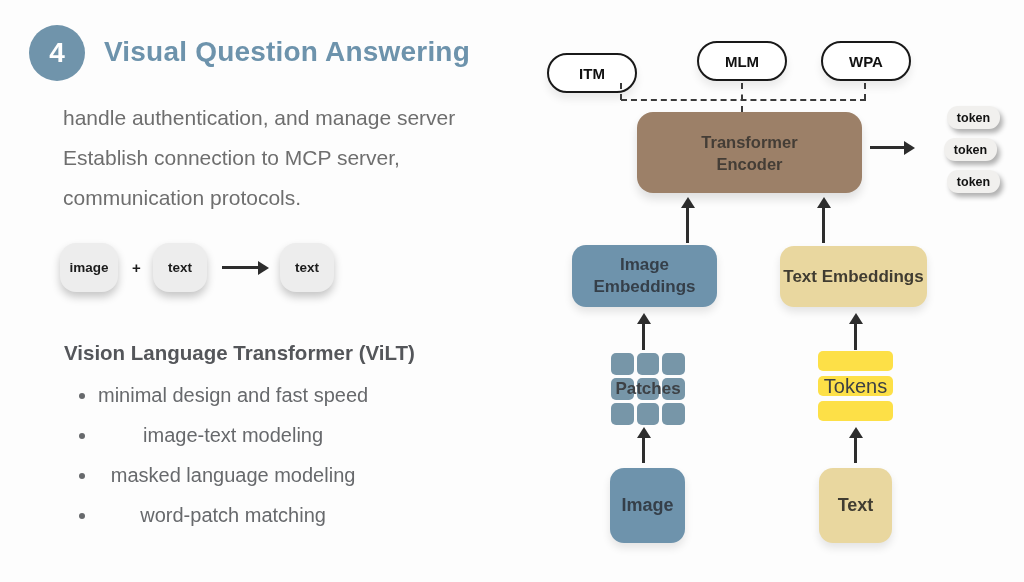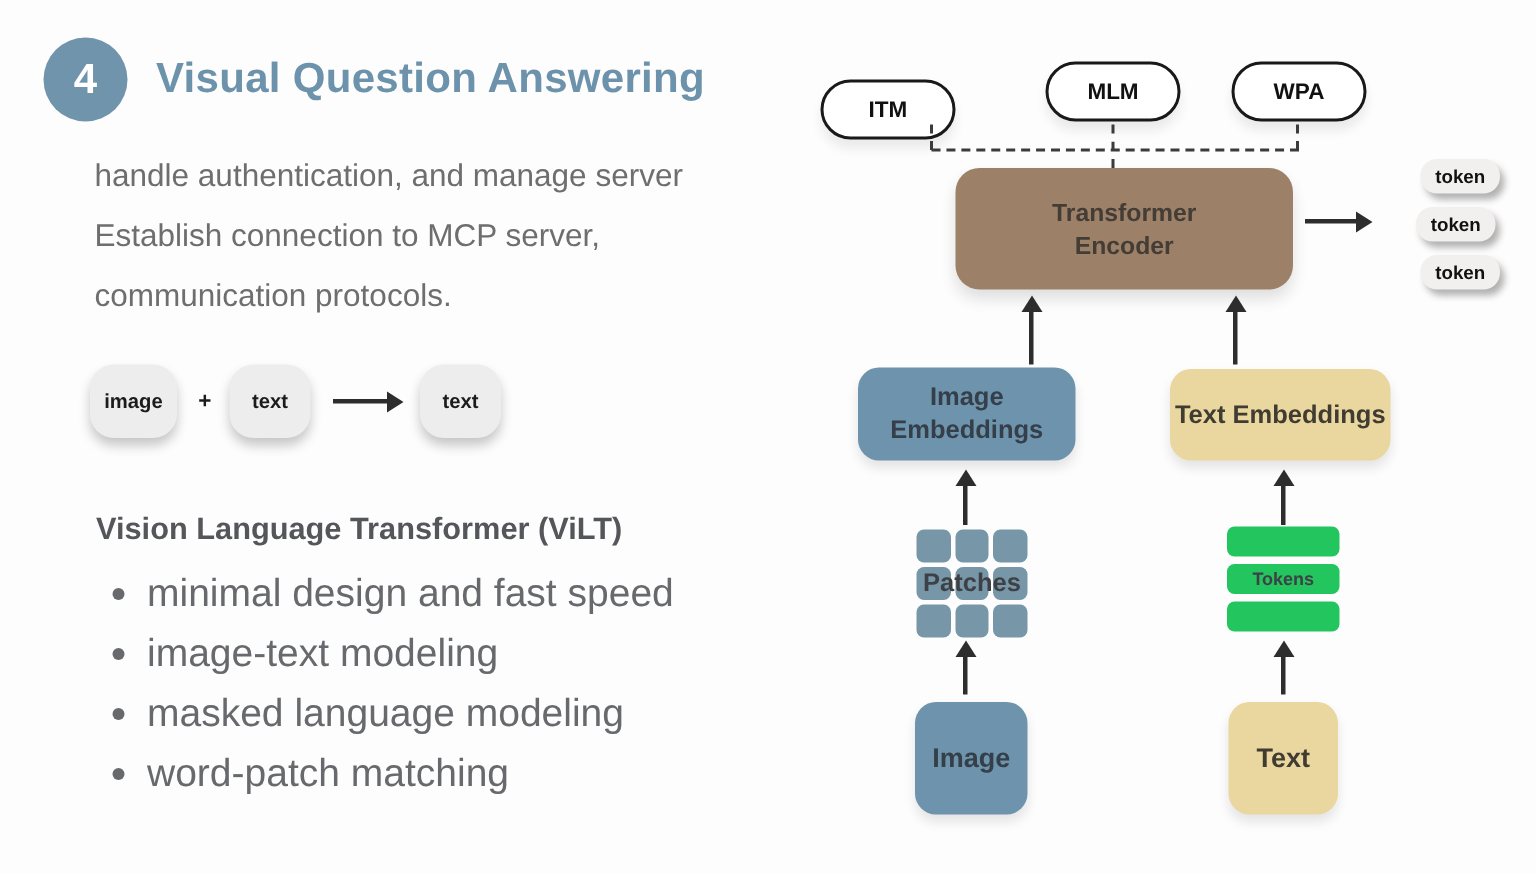--- a/index.html
+++ b/index.html
@@ -8,21 +8,21 @@
   .slide { position:relative; width:1024px; height:582px; background:#fdfdfd; overflow:hidden; }
 
   
   .badge { position:absolute; left:29px; top:25px; width:56px; height:56px; border-radius:50%;
            background:#7094ab; color:#fff; font-size:28px; font-weight:bold;
            display:flex; align-items:center; justify-content:center; }
   .title { position:absolute; left:104px; top:36px; font-size:28px; font-weight:bold; color:#6d93ac; letter-spacing:0.2px; }
   .desc  { position:absolute; left:63px; top:98px; font-size:21px; line-height:40px; color:#6e6e6e; }
   .subheading { position:absolute; left:64px; top:341px; font-size:20.5px; font-weight:bold; color:#54565a; }
   .bullets { position:absolute; left:98px; top:382px; list-style:disc; color:#67696c; }
-  .bullets li { font-size:26px; line-height:26px; margin-bottom:14px; color:#67696c; }
+  .bullets li { font-size:20px; line-height:26px; margin-bottom:14px; color:#67696c;text-align:center; }
 
   
   .io-pill { position:absolute; top:243px; height:49px; background:#ededed; border-radius:16px;
              display:flex; align-items:center; justify-content:center;
              font-size:13.5px; font-weight:bold; color:#1c1c1c;
              box-shadow:0 5px 8px rgba(0,0,0,0.22); }
   .plus { position:absolute; left:120px; top:243px; width:33px; height:49px;
           display:flex; align-items:center; justify-content:center;
           font-size:15px; font-weight:bold; color:#1c1c1c; }
 
@@ -61,23 +61,23 @@
   .emb { font-size:17px; line-height:22px; }
 
   .patch-grid { position:absolute; left:611px; top:353px; width:74px; height:72px;
                 display:grid; grid-template-columns:repeat(3,1fr); grid-template-rows:repeat(3,1fr); gap:3px; }
   .patch-grid .sq { background:#7796a8; border-radius:5px; }
   .patches-label { position:absolute; left:601px; top:353px; width:94px; height:72px;
                    display:flex; align-items:center; justify-content:center;
                    font-size:17px; font-weight:bold; color:#3d4145; }
   .tok-stack { position:absolute; left:818px; top:351px; width:75px; height:70px;
                display:flex; flex-direction:column; justify-content:space-between; }
-  .tok-bar { height:20px; background:#22c55e; border-radius:5px;
+  .tok-bar { height:20px; background:#fde047; border-radius:5px;
              display:flex; align-items:center; justify-content:center;
-             font-size:12px; font-weight:bold; color:#3d4145; }
+             font-size:20px; font-weight:normal; color:#3d4145; }
 </style>
 </head>
 <body>
 
 <div class="slide">
 
   <div class="badge">4</div>
   <div class="title">Visual Question Answering</div>
 
   <div class="desc">

